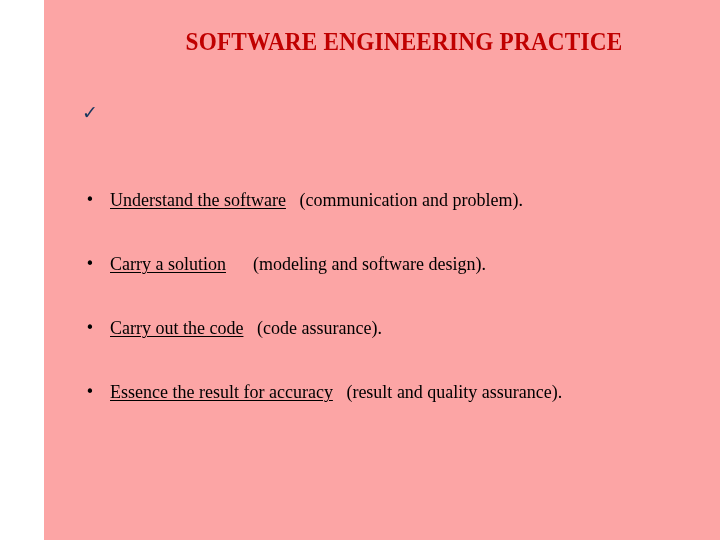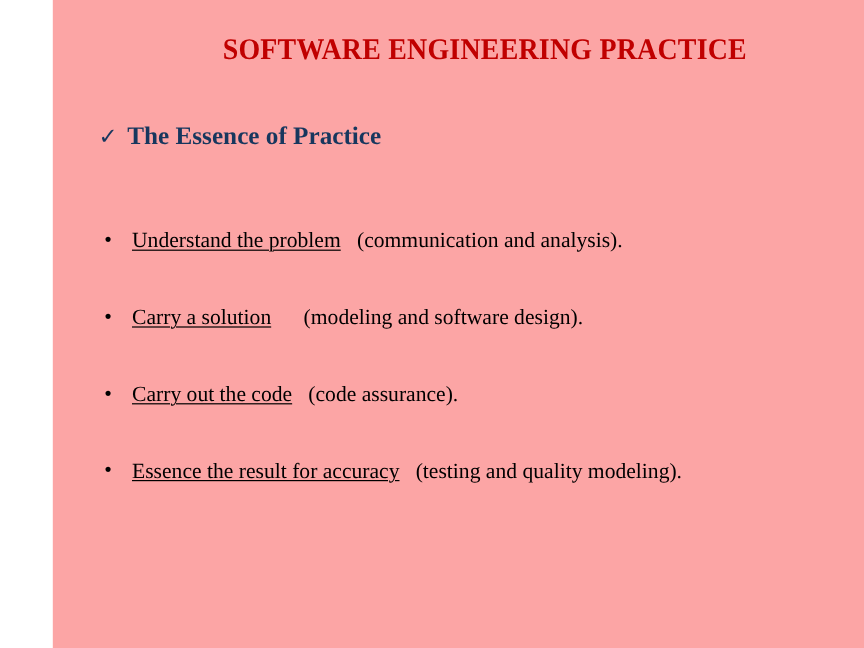--- a/index.html
+++ b/index.html
@@ -115,47 +115,46 @@
 </style>
 </head>
 <body>
 
 <div class="slide">
 
   <div class="slide-title">SOFTWARE ENGINEERING PRACTICE</div>
 
   <div class="section-heading">
     <span class="check-bullet">✓</span>
-    <span class="section-heading-text">The Essence of Practice</span>
   </div>
 
   <div class="bullet-list">
 
     <div class="bullet-item">
       <span class="bullet-dot">•</span>
       <span class="bullet-body">
-        <span class="term">Understand the problem</span><span class="gap-sm">   </span><span class="detail">(communication and analysis).</span>
+        <span class="term">Understand the software</span><span class="gap-sm">   </span><span class="detail">(communication and problem).</span>
       </span>
     </div>
 
     <div class="bullet-item">
       <span class="bullet-dot">•</span>
       <span class="bullet-body">
         <span class="term">Carry a solution</span><span class="gap-lg">      </span><span class="detail">(modeling and software design).</span>
       </span>
     </div>
 
     <div class="bullet-item">
       <span class="bullet-dot">•</span>
       <span class="bullet-body">
         <span class="term">Carry out the code</span><span class="gap-sm">   </span><span class="detail">(code assurance).</span>
       </span>
     </div>
 
     <div class="bullet-item">
       <span class="bullet-dot">•</span>
       <span class="bullet-body">
-        <span class="term">Essence the result for accuracy</span><span class="gap-sm">   </span><span class="detail">(testing and quality modeling).</span>
+        <span class="term">Essence the result for accuracy</span><span class="gap-sm">   </span><span class="detail">(result and quality assurance).</span>
       </span>
     </div>
 
   </div>
 </div>
 
 </body></html>

